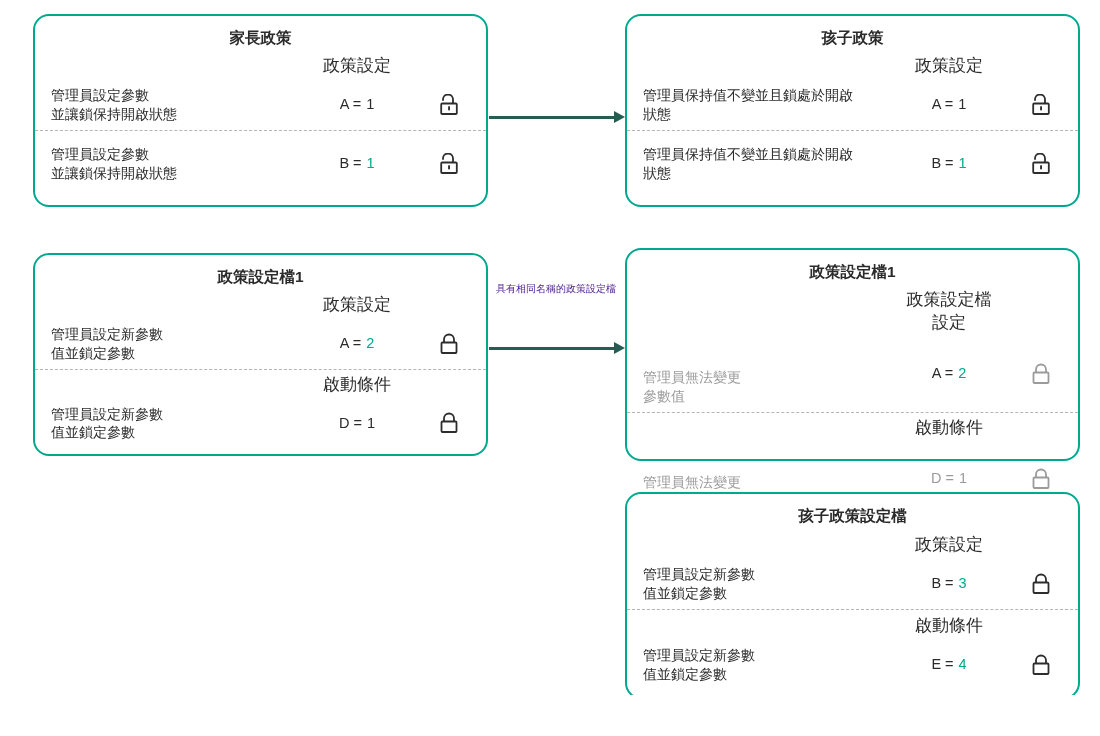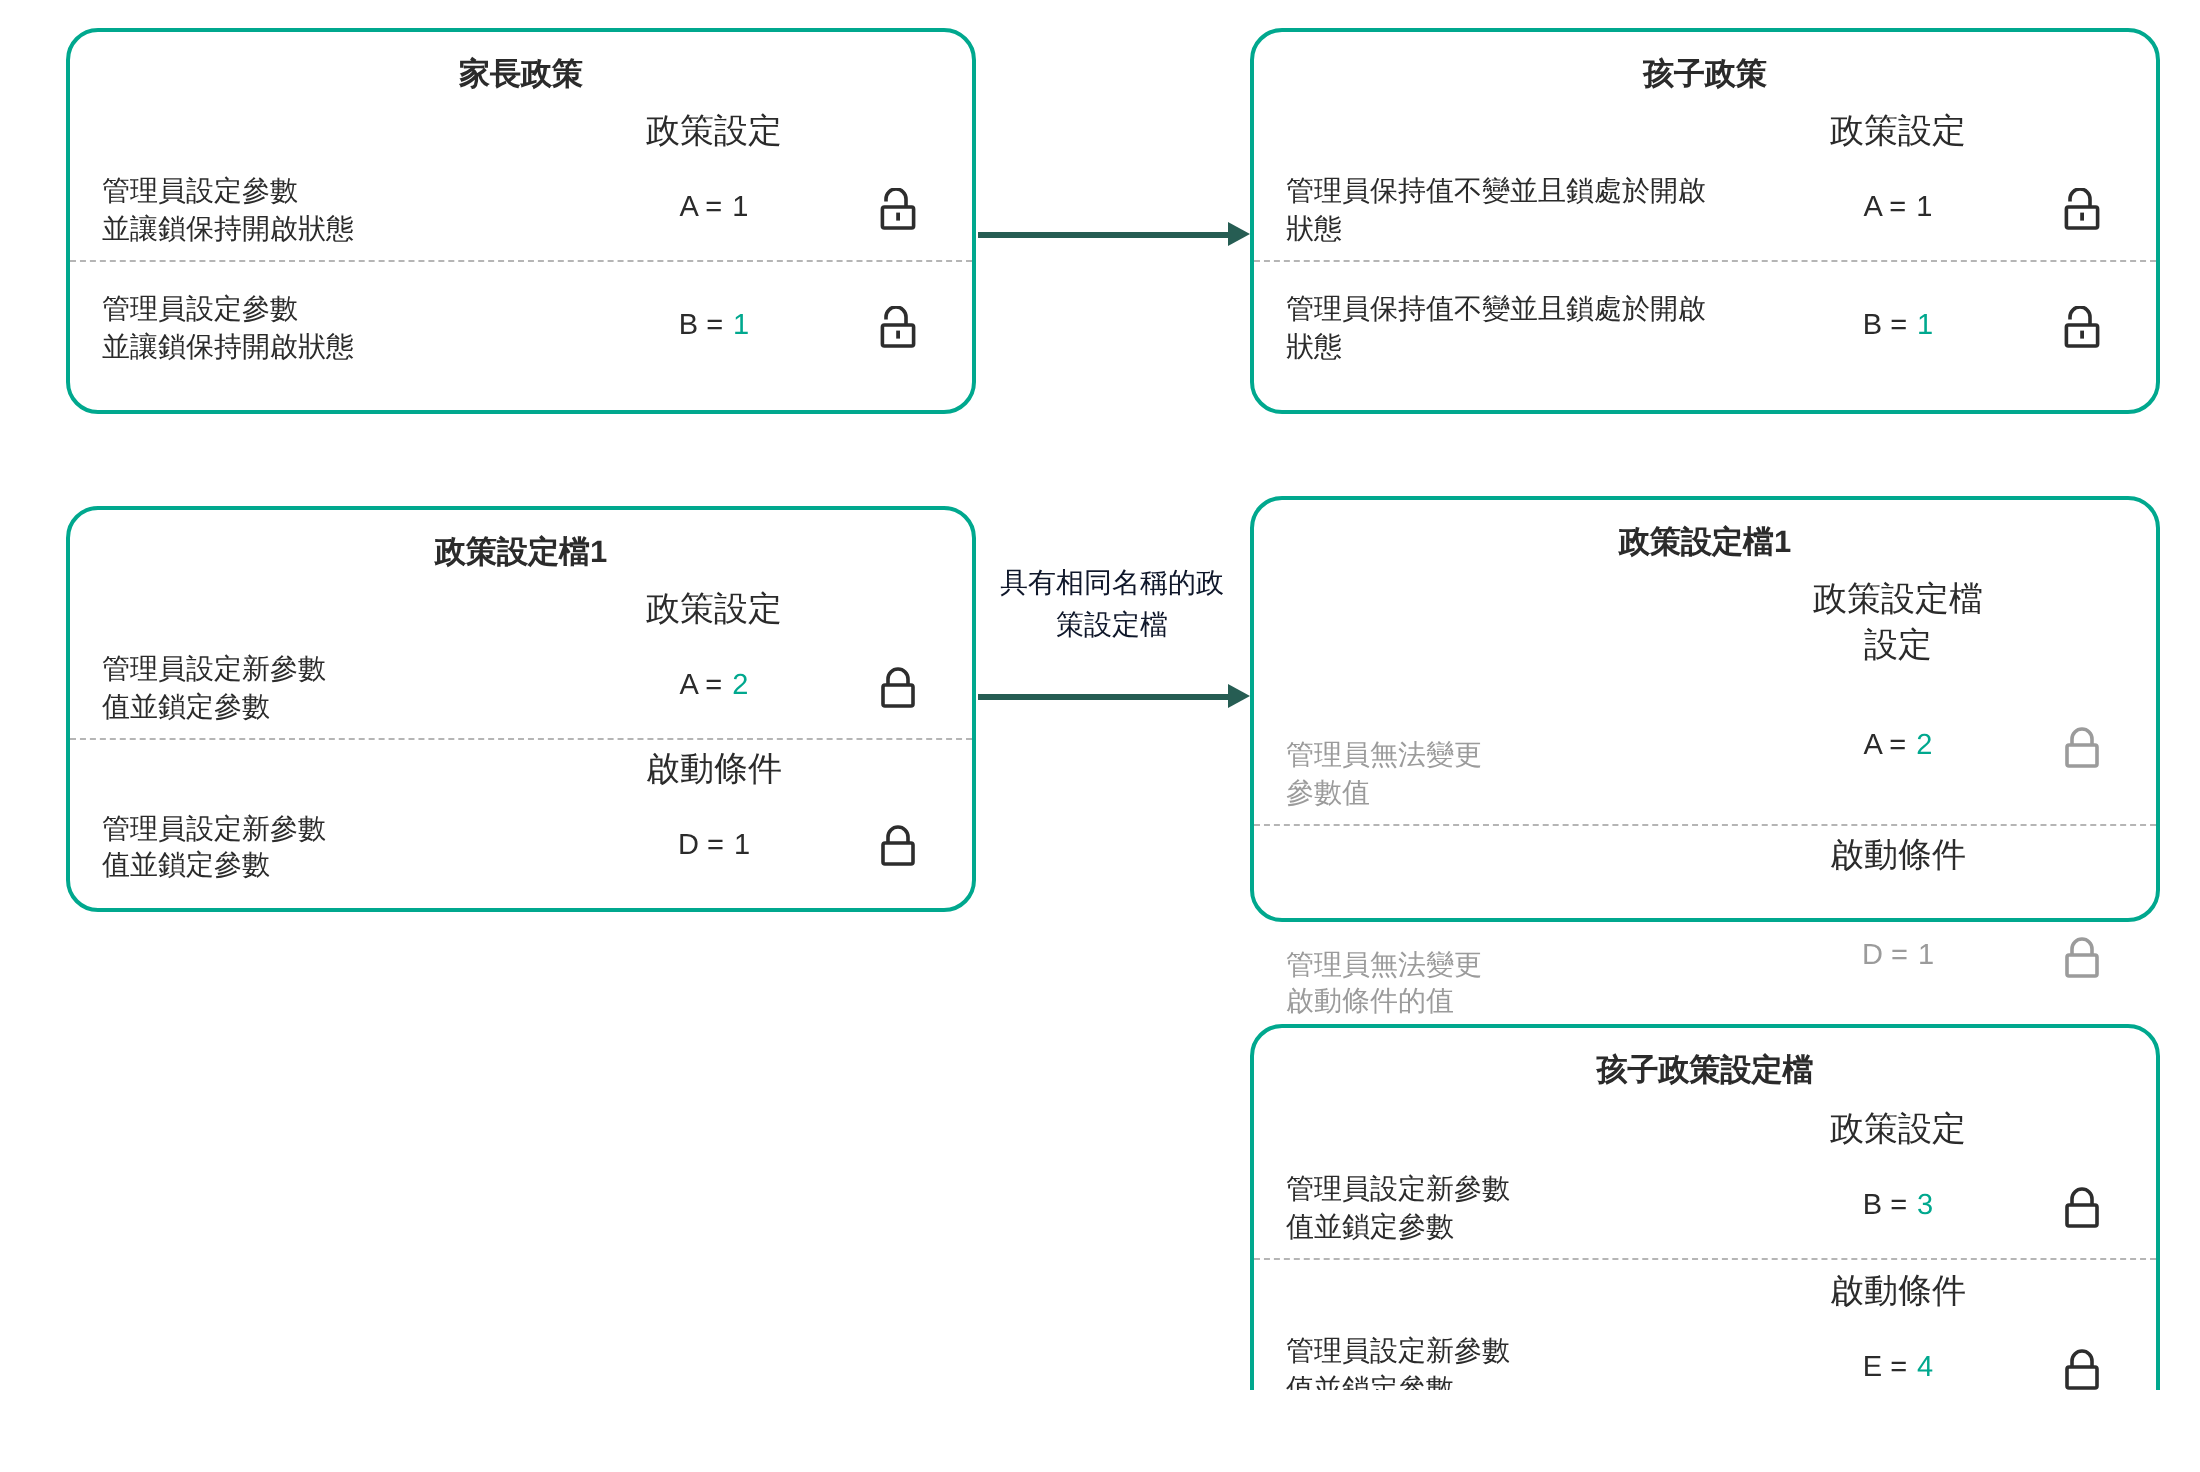--- a/index.html
+++ b/index.html
@@ -42,21 +42,21 @@
   .lock[data-lock="open"] .svg-open { display:block; }
   .lock[data-lock^="closed"] .svg-closed { display:block; }
   .arrow { position:absolute; height:2.5px; background:#265d53; color:#265d53; }
   .arrow::after {
     content:""; position:absolute; right:-11px; top:-5.5px;
     border-left:11px solid #265d53;
     border-top:6.5px solid transparent; border-bottom:6.5px solid transparent;
   }
   .arrow-label {
     position:absolute; width:122px; text-align:center;
-    font-size:14px; line-height:1.5; color:#0f172a;
+    font-size:10px; line-height:1.5; color:#4c1d95;
   }
 </style>
 </head>
 <body>
 
 <div class="canvas">
 
   <div class="box" style="left:33px; top:14px; height:193px;">
     <div class="box-title">家長政策</div>
     <div class="sec">
@@ -207,21 +207,21 @@
 
           <svg class="svg-closed" viewBox="0 0 24 22">
               <path d="M7 9.5 L7 6.5 A5 5 0 0 1 17 6.5 L17 9.5" fill="none" stroke="currentColor" stroke-width="1.8"></path>
               <rect x="4.5" y="9.5" width="15" height="10.5" rx="1" fill="none" stroke="currentColor" stroke-width="1.8"></rect>
             </svg>
         </span>
       </div>
     </div>
   </div>
 
-  <div class="box" style="left:625px; top:512px; height:207px;">
+  <div class="box" style="left:625px; top:492px; height:207px;">
     <div class="box-title">孩子政策設定檔</div>
     <div class="sec">
       <div class="sec-header">政策設定</div>
       <div class="desc" data-muted="false">管理員設定新參數
 值並鎖定參數</div>
       <div class="value">
         <span class="eq" data-color="dark">B =</span><span class="num" data-color="teal">3</span>
       </div>
       <div class="lockcell">
         <span class="lock" data-lock="closed">

